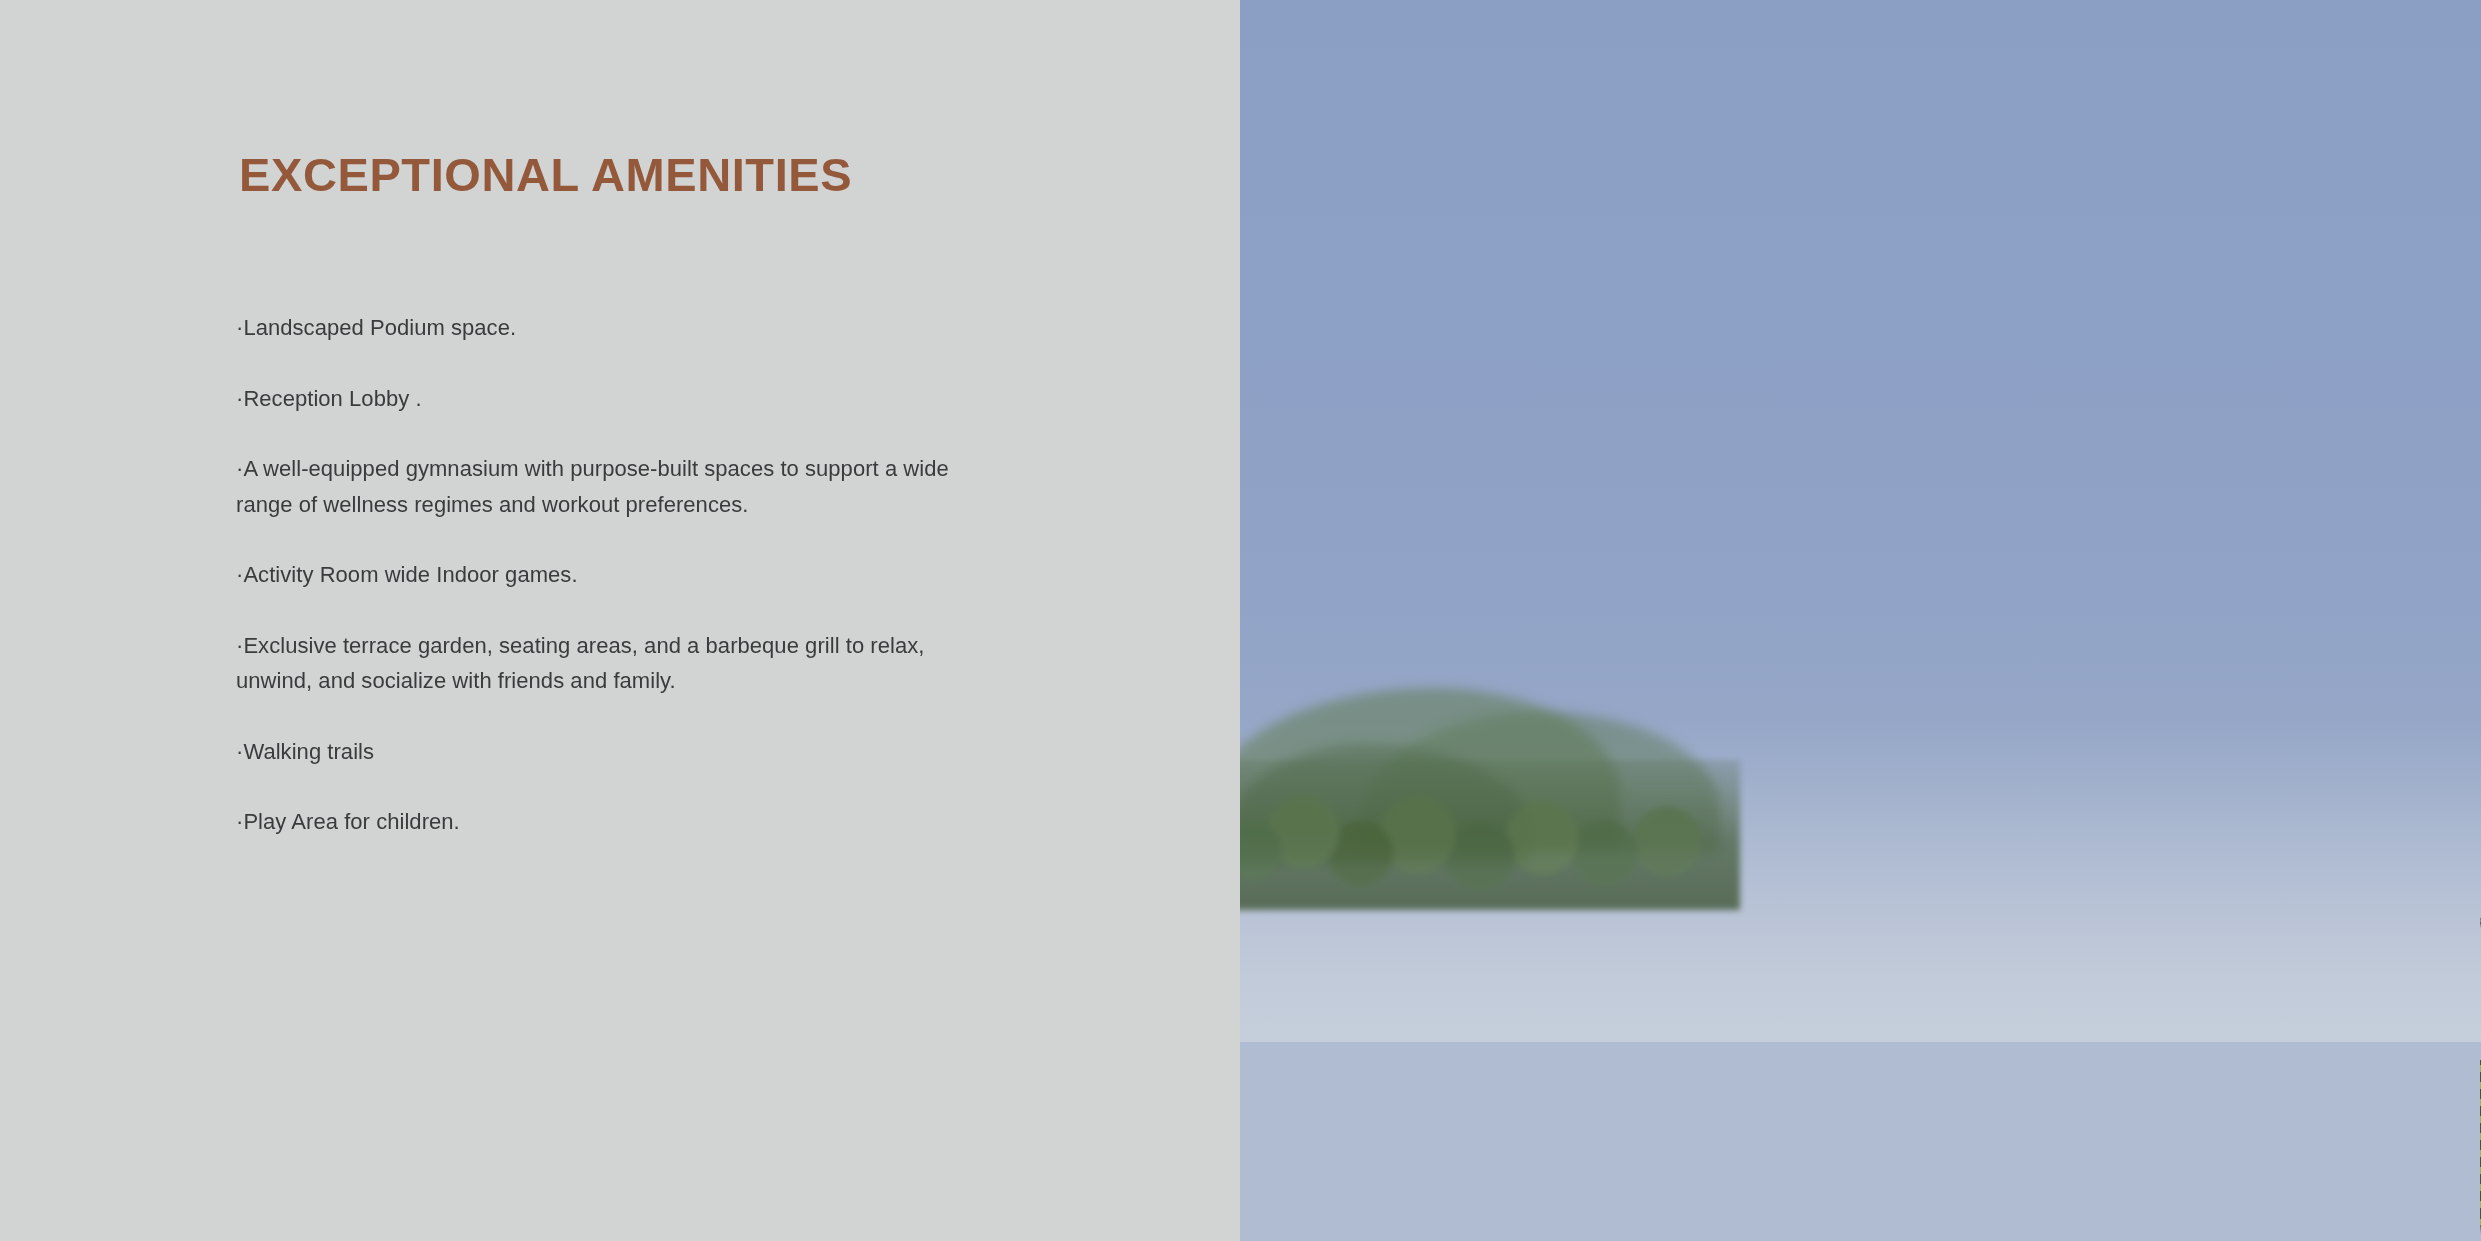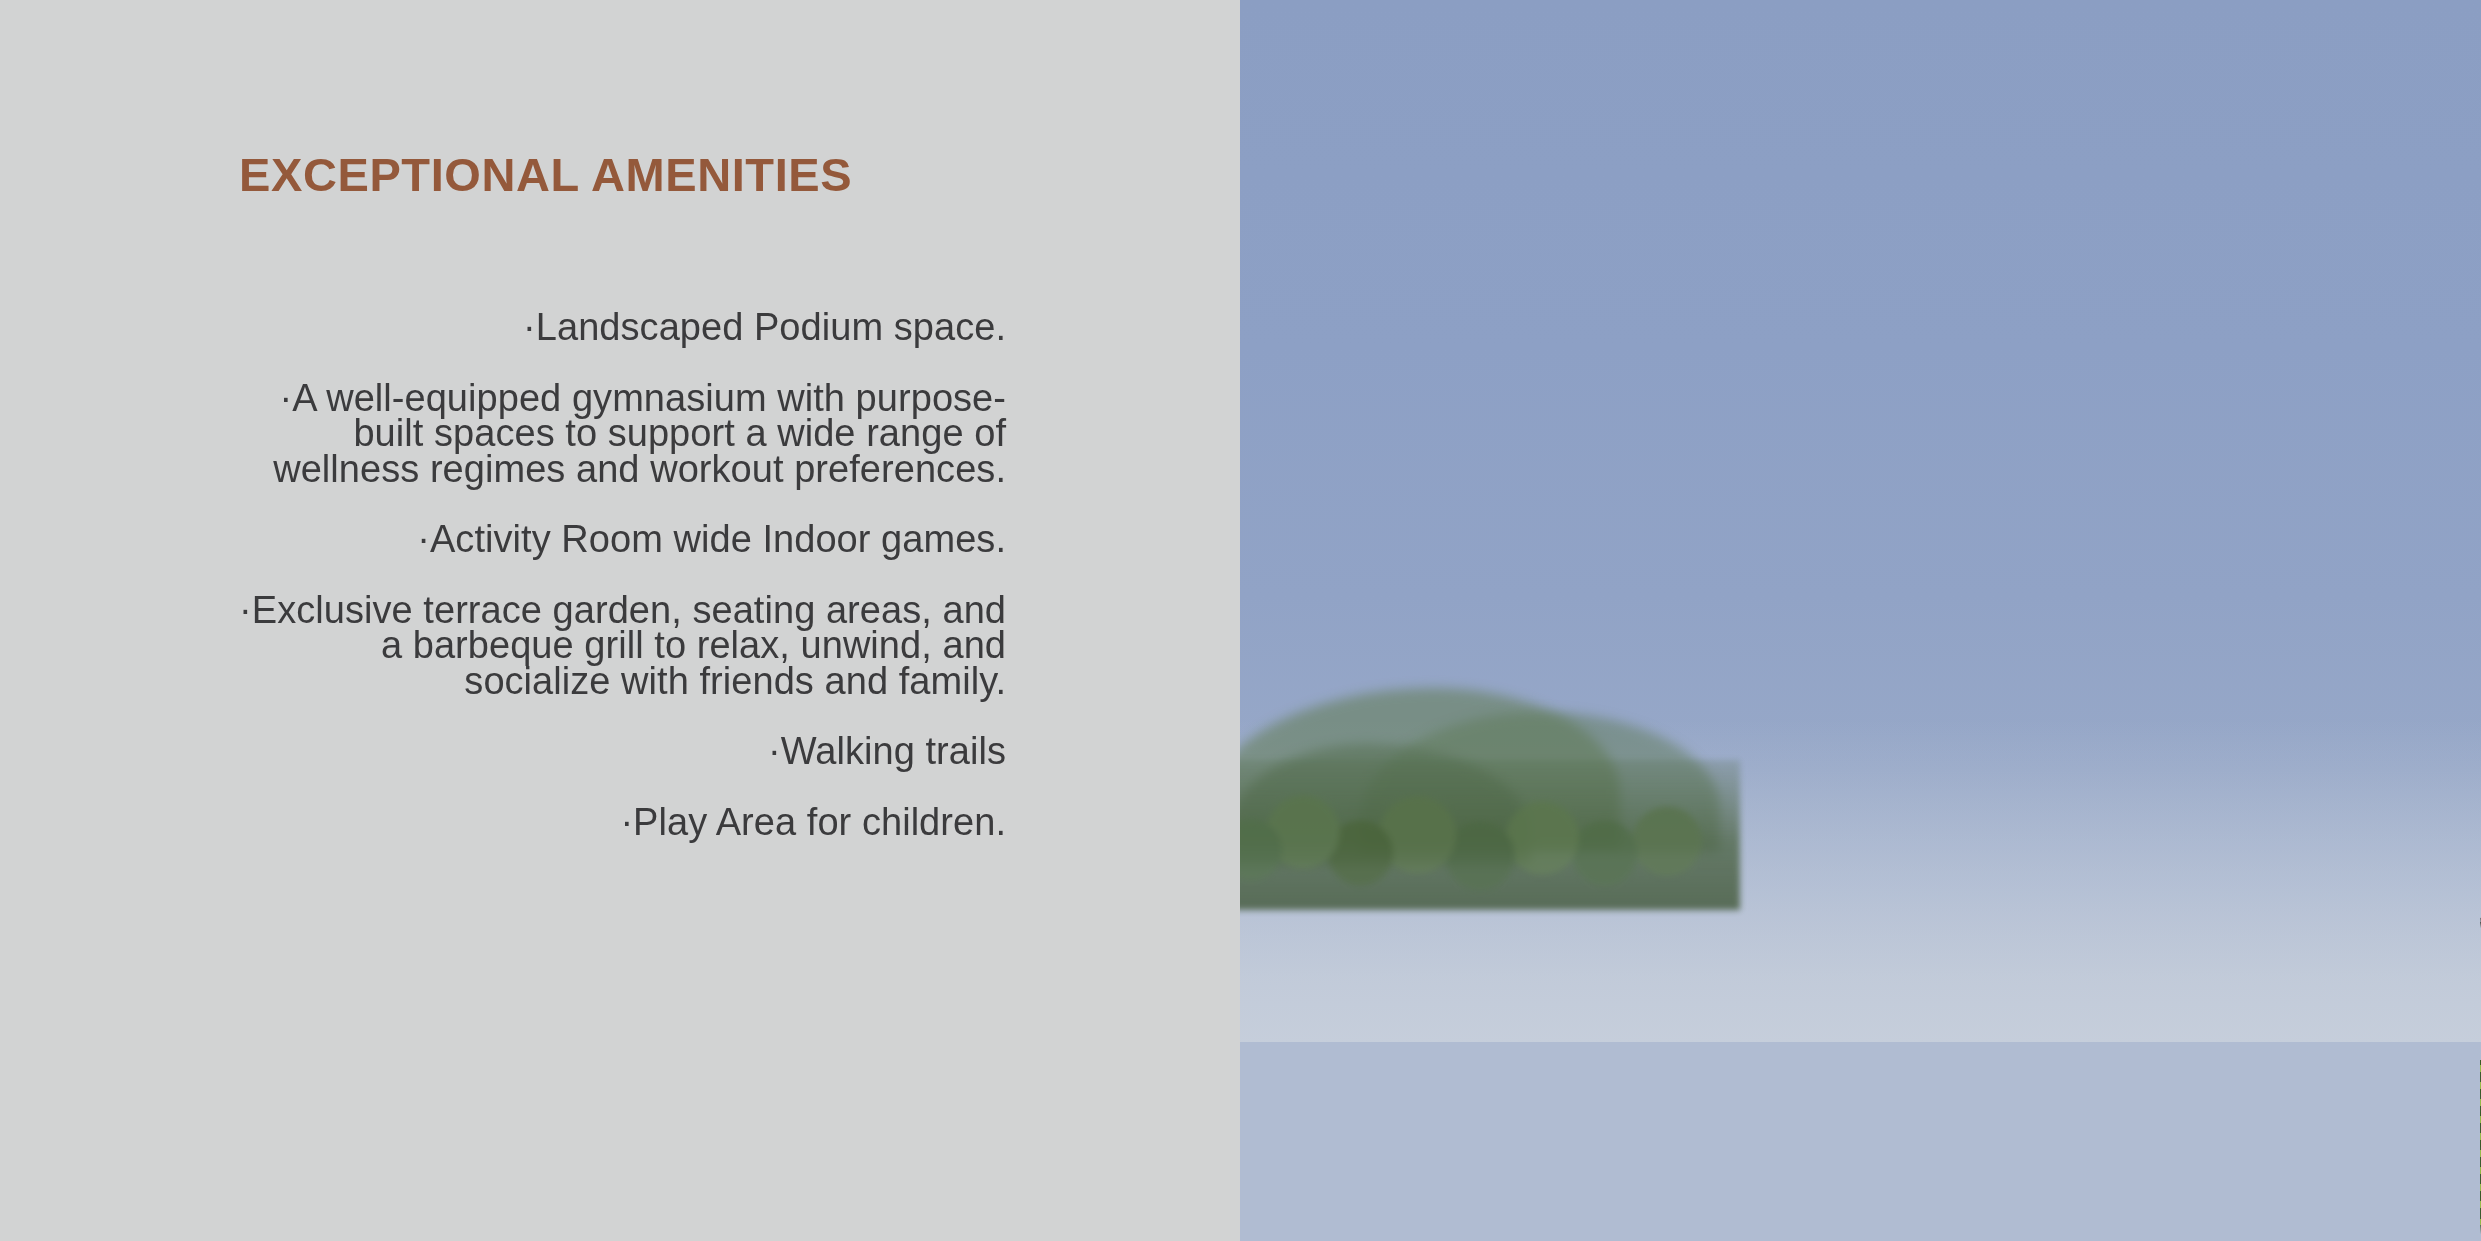--- a/index.html
+++ b/index.html
@@ -37,28 +37,27 @@
 
   #amenities-list {
     position:absolute;
     left:236px; top:310px;
     width:790px;
     list-style:none;
   }
 
   .list-item {
     position:relative;
-    font-size:38px;
+    font-size:22px;
     line-height:35.5px;
     color:#3b3b3d;
     font-weight:400;
     letter-spacing:0.05px;
     margin-bottom:35px;
     max-width:770px;
-    text-align:right;
   }
   .list-item:last-child { margin-bottom:0; }
 
   .bullet-dot {
     display:inline;
     color:#3b3b3d;
   }
 
   
   #image-panel {
@@ -167,20 +166,23 @@
 
     <h1 id="page-title">EXCEPTIONAL AMENITIES</h1>
 
     <ul id="amenities-list">
 
       <li class="list-item">
         <span class="bullet-dot">·</span><span>Landscaped Podium space.</span>
       </li>
 
 
+      <li class="list-item">
+        <span class="bullet-dot">·</span><span>Reception Lobby .</span>
+      </li>
 
       <li class="list-item">
         <span class="bullet-dot">·</span><span>A well-equipped gymnasium with purpose-built spaces to support a wide range of wellness regimes and workout preferences.</span>
       </li>
 
       <li class="list-item">
         <span class="bullet-dot">·</span><span>Activity Room wide Indoor games.</span>
       </li>
 
       <li class="list-item">

